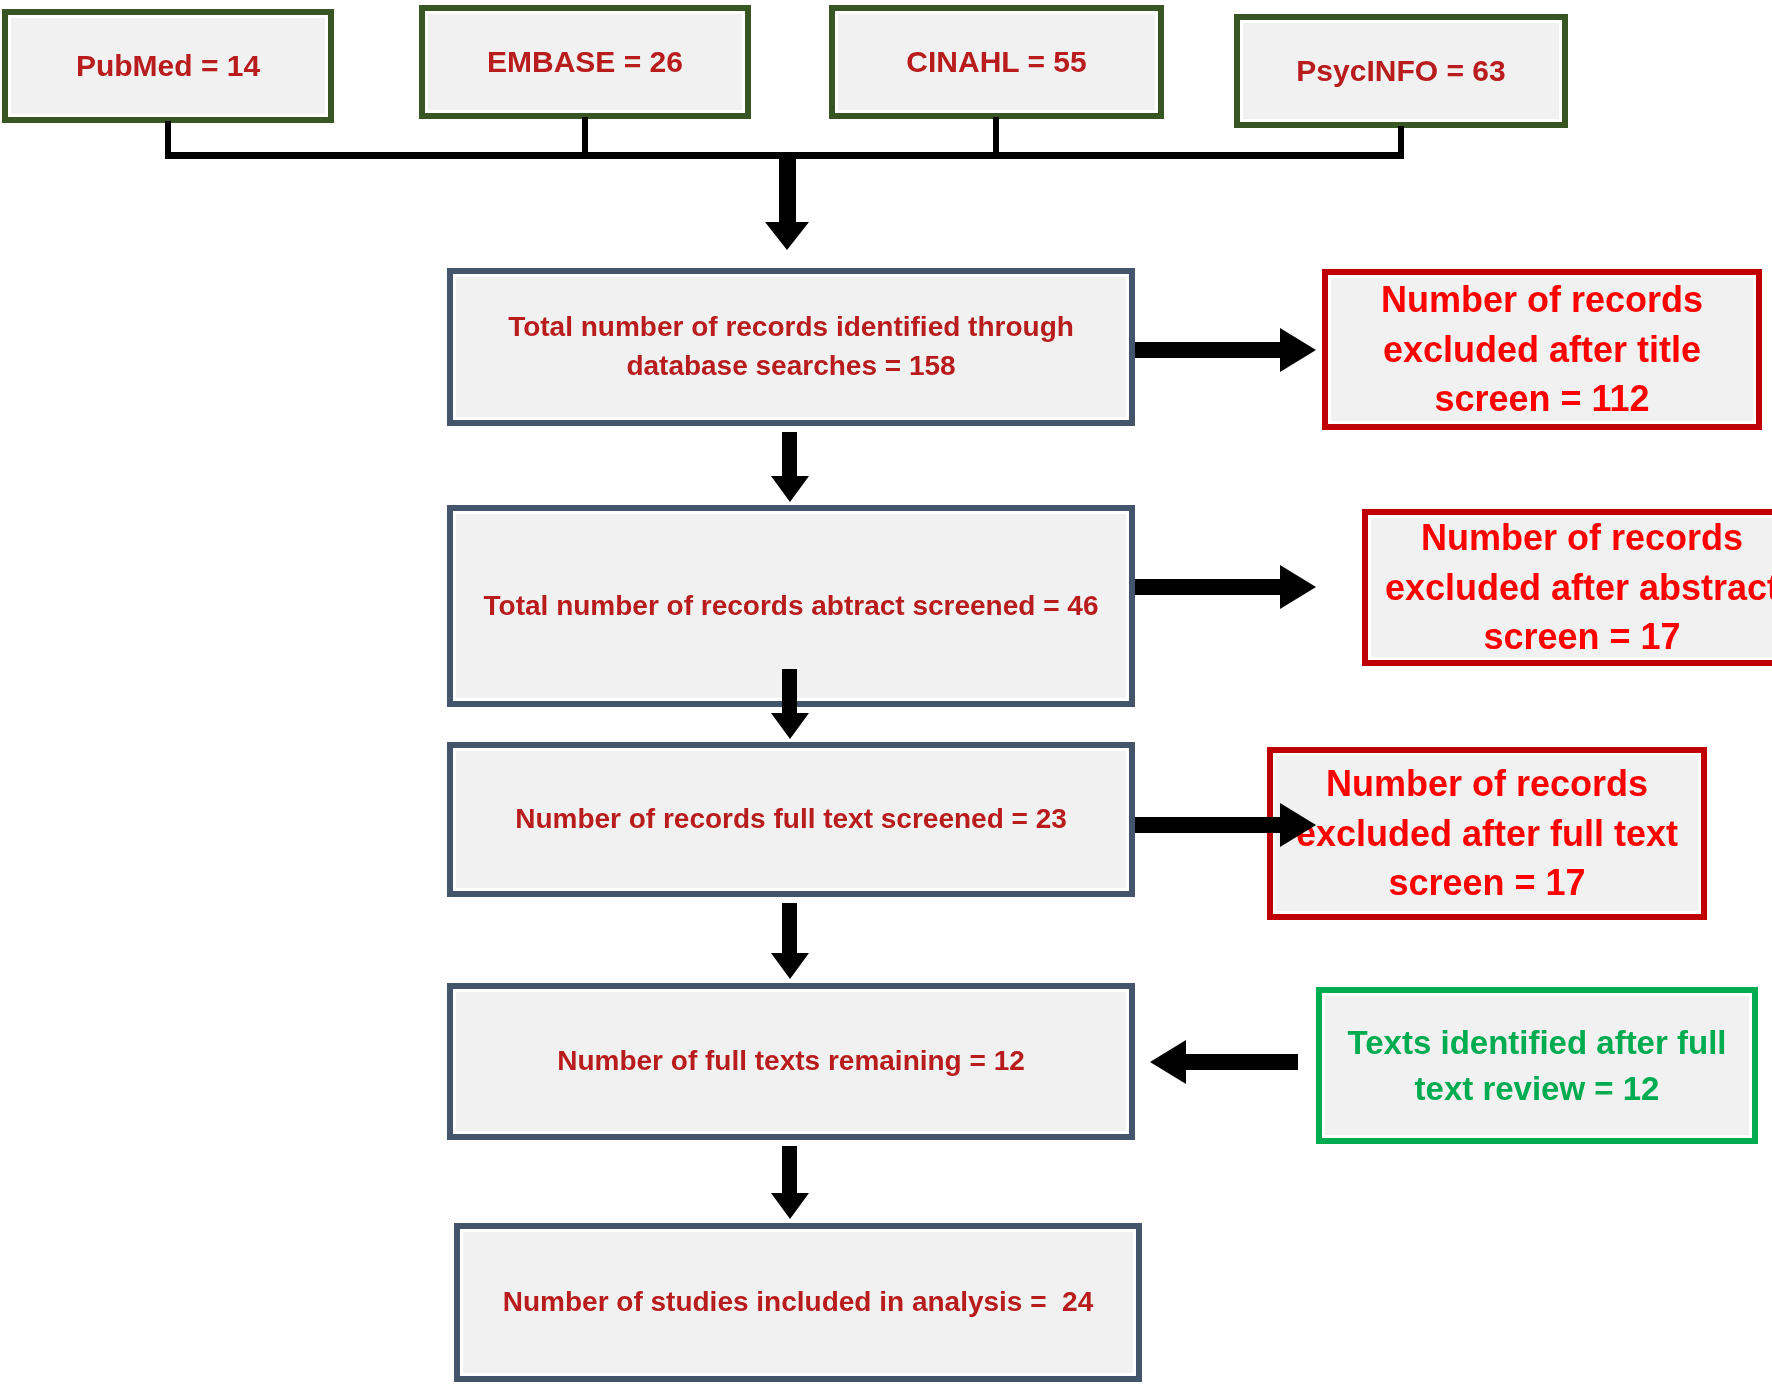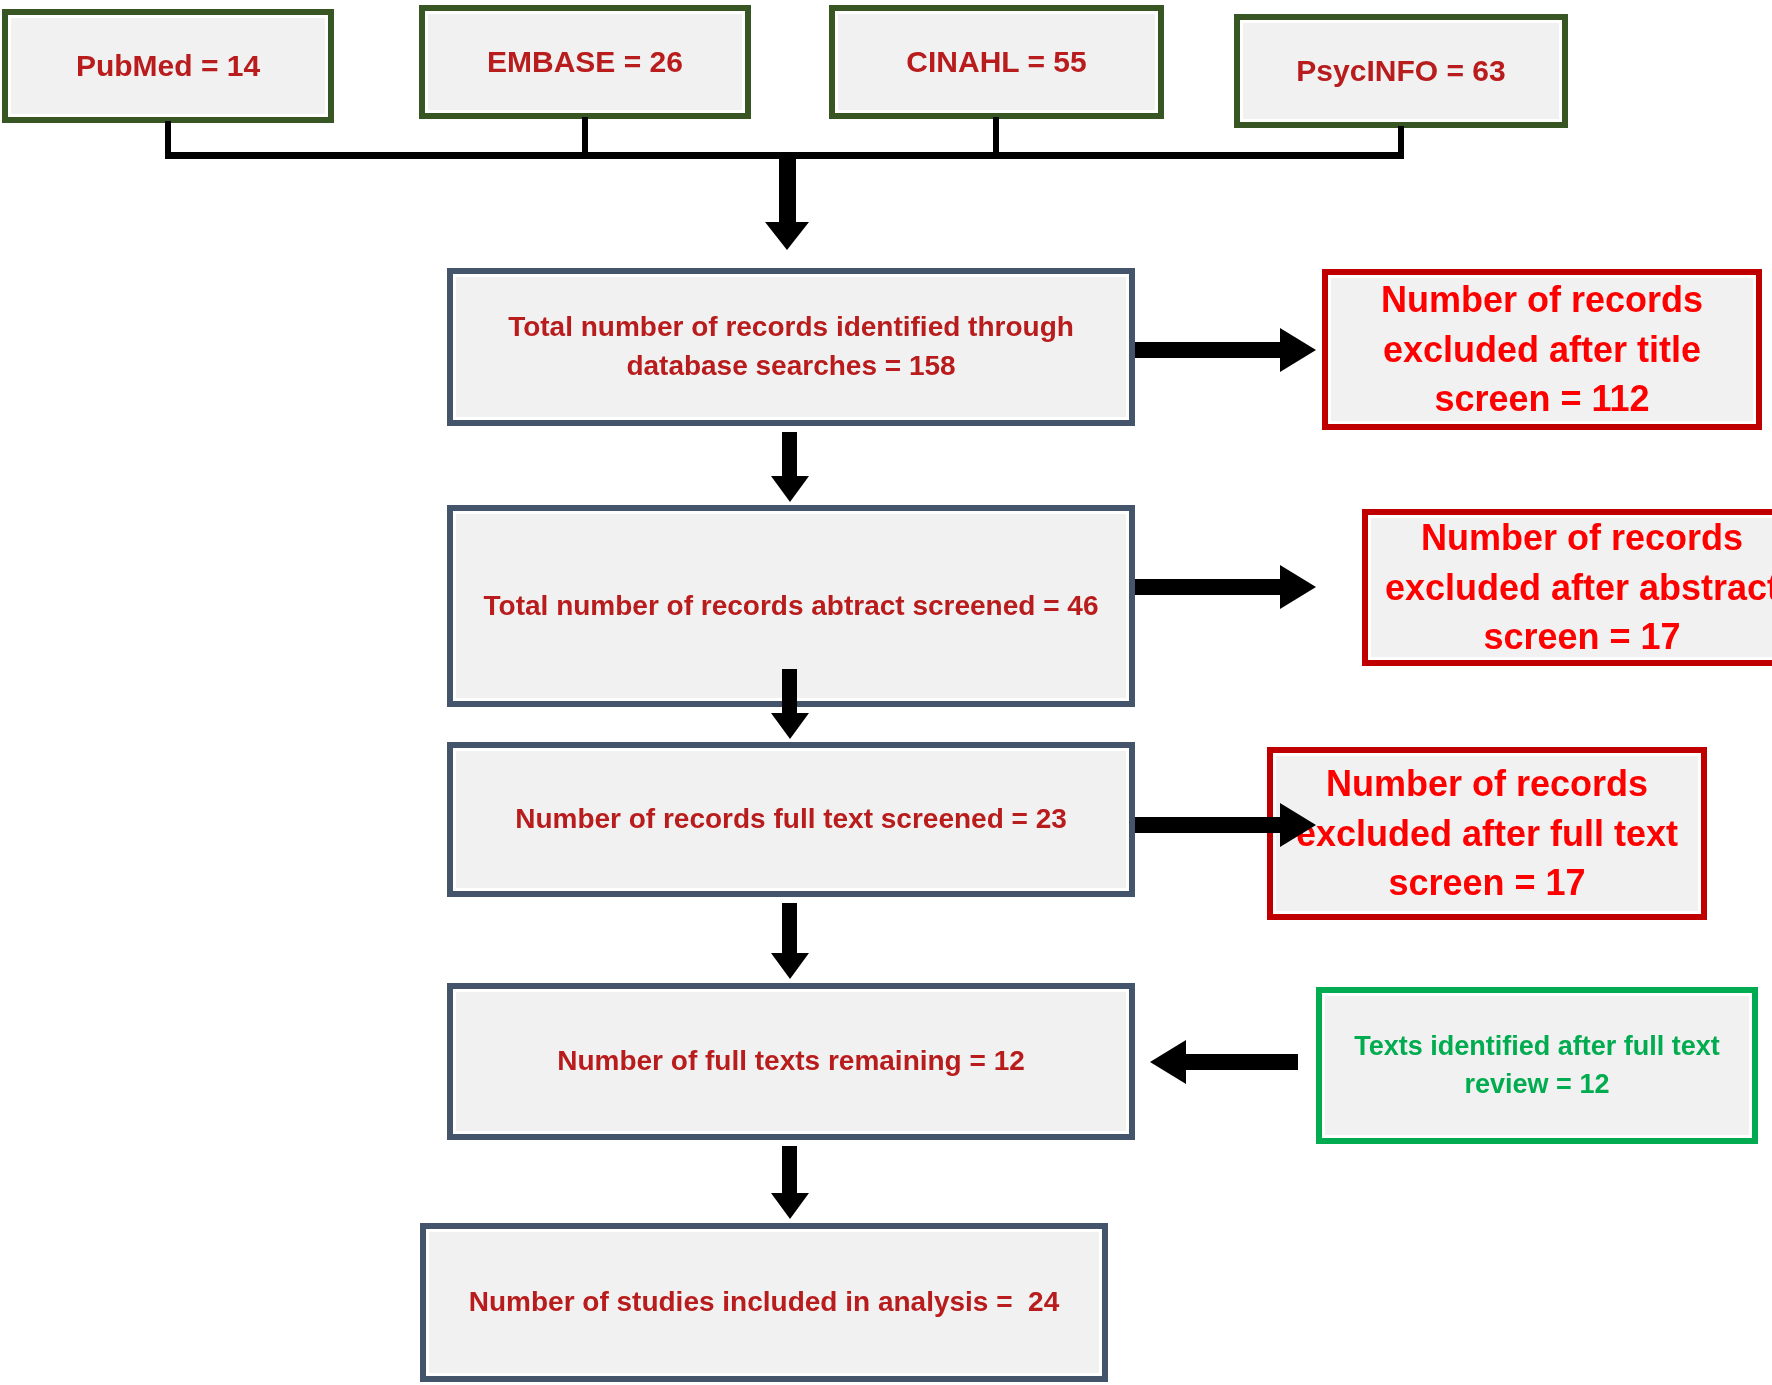--- a/index.html
+++ b/index.html
@@ -17,21 +17,21 @@
     display:flex;align-items:center;justify-content:center;
     text-align:center;
     font-weight:bold;
     color:#b91c1c;
     box-shadow:inset 0 0 0 3px #ffffff;
   }
   .box .box-label{white-space:pre-wrap;line-height:1.38;}
   .src-box{border:6px solid #375623;font-size:30px;}
   .main-box{border:6px solid #44546A;font-size:28px;padding:0 8px;}
   .excl-box{border:6px solid #C00000;color:#FF0000;font-size:36px;padding:0 6px;}
-  .incl-box{border:6px solid #00AC4F;color:#00AC4F;font-size:27px;padding:0 2px;}
+  .incl-box{border:6px solid #00AC4F;color:#00AC4F;font-size:33px;padding:0 2px;}
   .line{position:absolute;background:#000;}
   .tri{position:absolute;width:0;height:0;}
   .tri-down{border-left:22px solid transparent;border-right:22px solid transparent;border-top:28px solid #000;}
   .tri-down-sm{border-left:19px solid transparent;border-right:19px solid transparent;border-top:26px solid #000;}
   .tri-right{border-top:22px solid transparent;border-bottom:22px solid transparent;border-left:36px solid #000;}
   .tri-left{border-top:22px solid transparent;border-bottom:22px solid transparent;border-right:36px solid #000;}
 </style>
 </head>
 <body>
 
@@ -66,21 +66,21 @@
   </div>
   <div class="box main-box" style="left:447px;top:505px;width:688px;height:202px">
     <span class="box-label">Total number of records abtract screened = 46</span>
   </div>
   <div class="box main-box" style="left:447px;top:742px;width:688px;height:155px">
     <span class="box-label">Number of records full text screened = 23</span>
   </div>
   <div class="box main-box" style="left:447px;top:983px;width:688px;height:157px">
     <span class="box-label">Number of full texts remaining = 12</span>
   </div>
-  <div class="box main-box" style="left:420px;top:1223px;width:688px;height:159px">
+  <div class="box main-box" style="left:454px;top:1223px;width:688px;height:159px">
     <span class="box-label">Number of studies included in analysis =  24</span>
   </div>
 
   <div>
     <div class="line" style="left:782px;top:432px;width:15px;height:44px"></div>
     <div class="tri tri-down-sm" style="left:771px;top:476px"></div>
   </div>
   <div>
     <div class="line" style="left:782px;top:669px;width:15px;height:44px"></div>
     <div class="tri tri-down-sm" style="left:771px;top:713px"></div>

